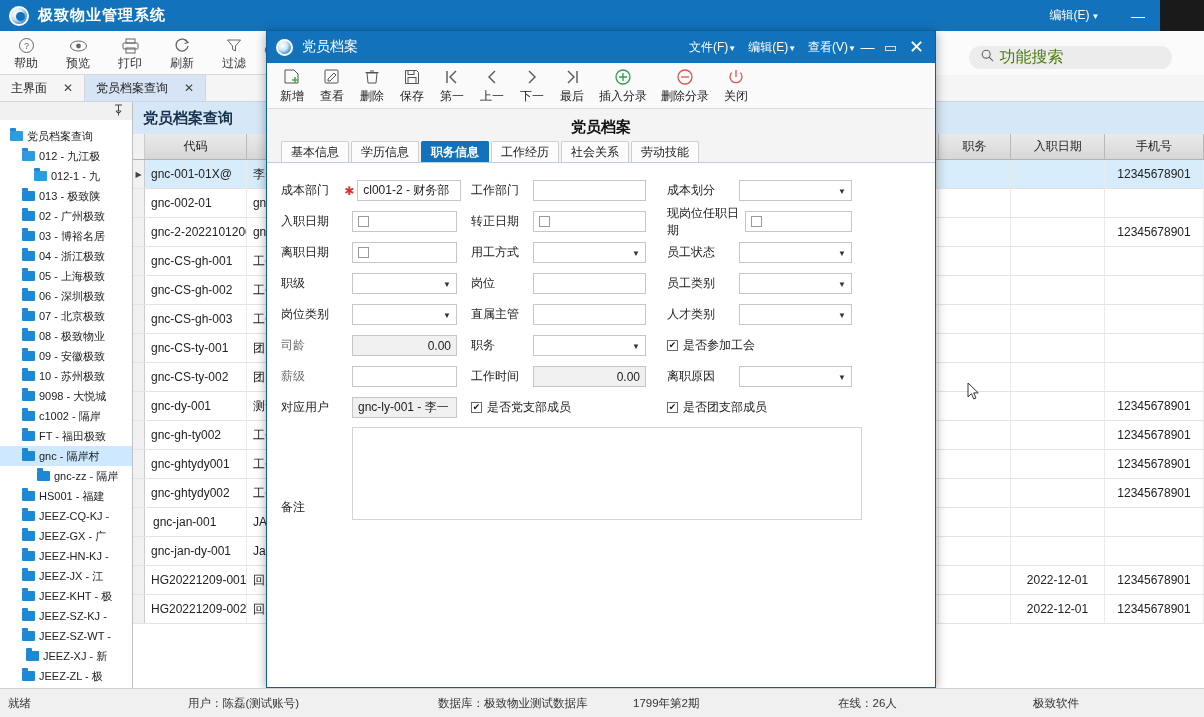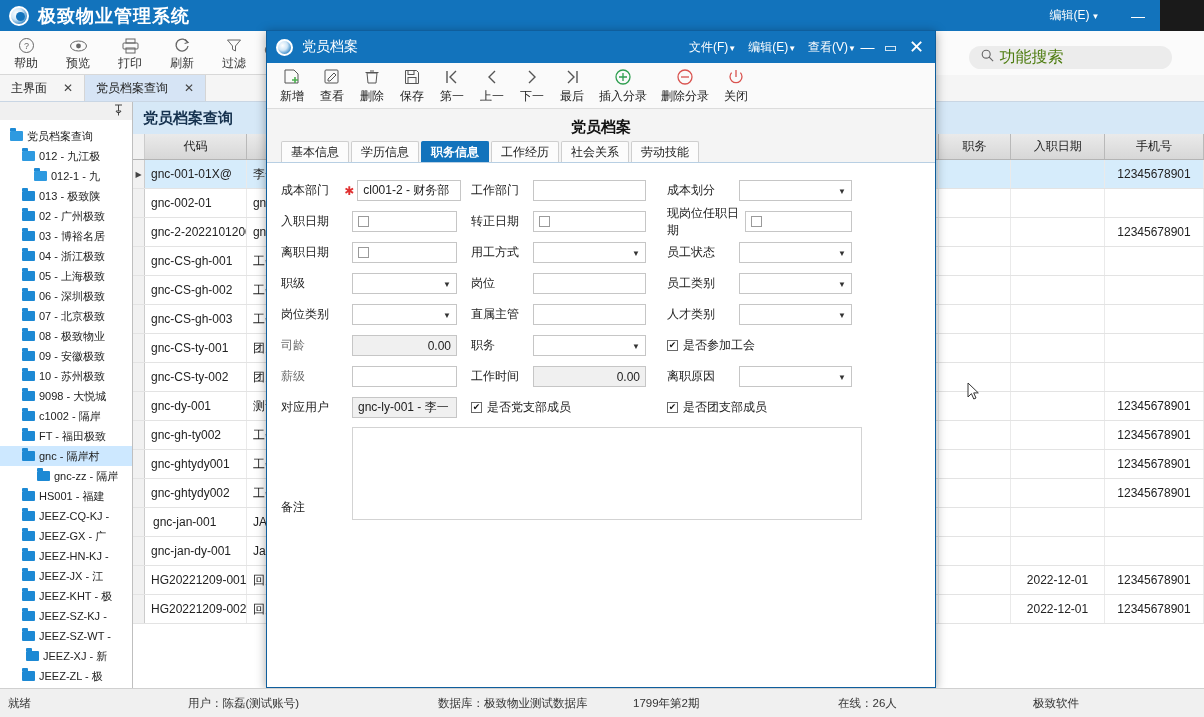--- a/index.html
+++ b/index.html
@@ -16,21 +16,21 @@
     position:absolute; left:0; top:0; width:1204px; height:31px;
     background:#1273bc; color:#fff; display:flex; align-items:center;
   }
   .logo {
     width:20px; height:20px; border-radius:50%;
     background:radial-gradient(circle at 35% 35%, #ffffff 0%, #cfe6f7 40%, #1273bc 85%);
     border:2px solid #ffffff; margin-left:9px; flex:none; position:relative;
   }
   .logo:after{content:"";position:absolute;left:5px;top:4px;width:9px;height:9px;
     border-radius:50%;background:#1273bc;}
-  .app-title { font-size:18px; font-weight:bold; margin-left:9px; letter-spacing:1px;}
+  .app-title { font-size:15px; font-weight:bold; margin-left:9px; letter-spacing:1px;}
   .menus { margin-left:auto; display:flex; align-items:flex-start; gap:13px; font-size:12px;flex-direction:column; }
   .menus .mi { cursor:default; white-space:nowrap; }
   .menus .mi .car { font-size:8px; margin-left:2px; }
   .win-btns { display:flex; align-items:center; margin-left:16px; }
   .win-btns span { width:44px; height:31px; display:flex; align-items:center; justify-content:center; font-size:14px; }
   .win-btns .mx { background:#1a1a1a; }
   
   .toolbar {
     position:absolute; left:0; top:31px; width:1204px; height:44px;
     background:#fbfbfb; border-bottom:1px solid #d8d8d8; display:flex; align-items:center;

